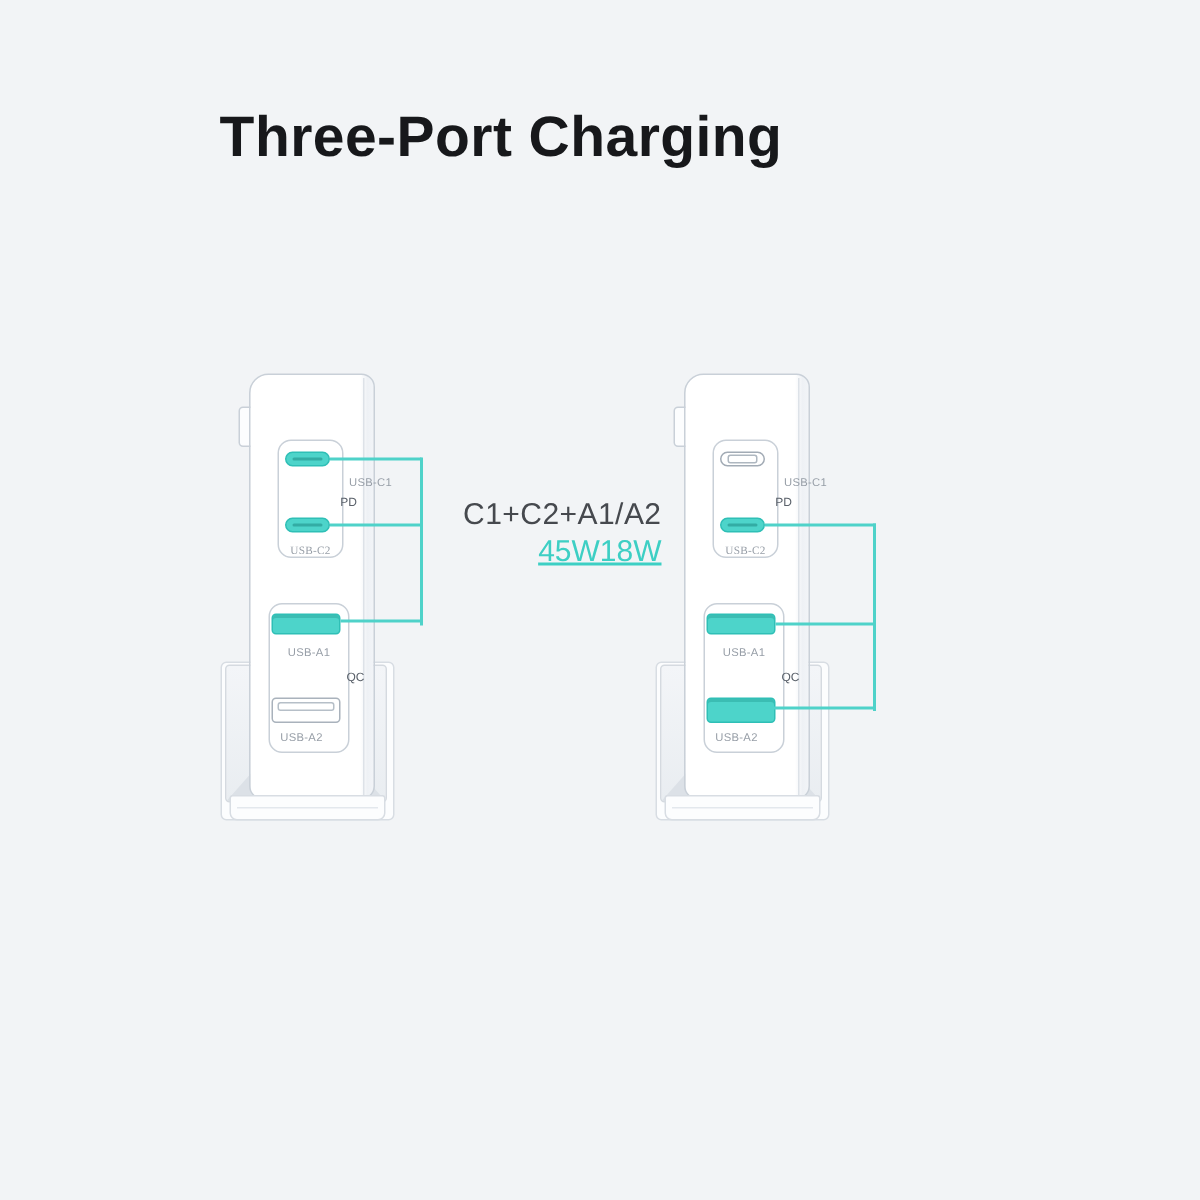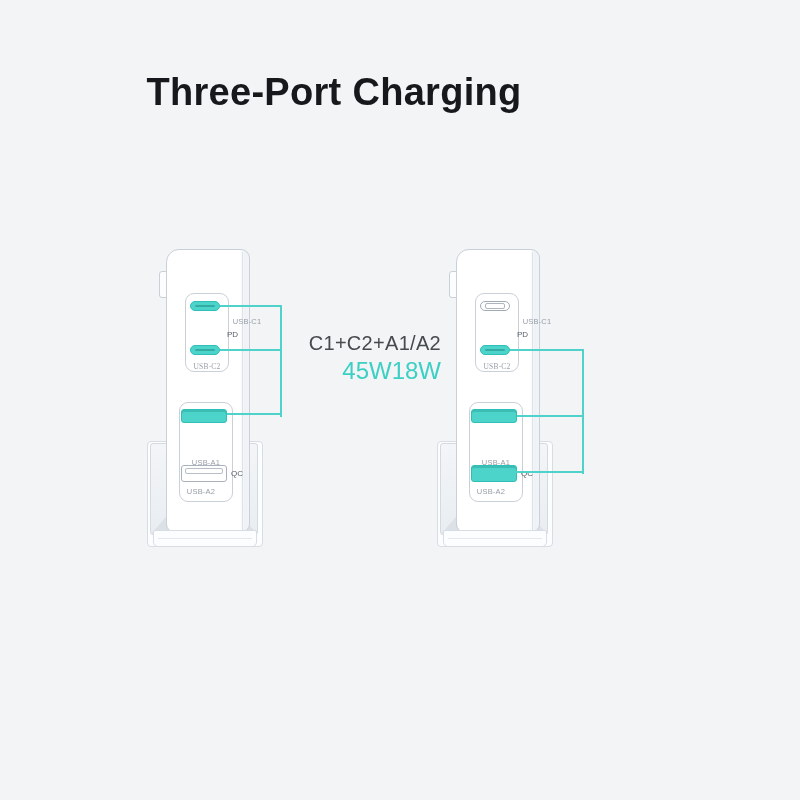--- a/index.html
+++ b/index.html
@@ -89,48 +89,48 @@
     border:1px solid #b6bfc8; border-radius:2px; background:#fff;
   }
 
   
   .plabel {
     position:absolute; z-index:4; font-size:7.5px; letter-spacing:.2px; text-align:center;
     color:var(--label-gray,#979ea7);
   }
   .l-c1 { left:38px; top:317px; width:44px;margin-left:40px; }
   .l-c2 { left:38px; top:362px; width:44px;font-family:Liberation Serif, serif; }
-  .l-a1 { left:32px; top:430px; width:54px;margin-top:28px; }
+  .l-a1 { left:32px; top:430px; width:54px; }
   .l-a2 { left:32px; top:487px; width:44px; }
   .badge {
     position:absolute; z-index:4; font-size:8px; font-weight:400; text-align:right; width:20px;
     color:var(--badge-gray,#5a616a);
   }
   .b-pd { left:71px; top:330px; }
-  .b-qc { left:76px; top:447px;margin-top:22px; }
+  .b-qc { left:76px; top:447px; }
 
   
   .cline { position:absolute; background:var(--line-teal,#4fd2c9); z-index:6; }
   .cline.h { height:2px; }
   .cline.v { width:2px; }
   .figure-left .hc1 { left:73px; top:305px; width:61px; }
   .figure-left .hc2 { left:73px; top:349px; width:61px; }
   .figure-left .ha1 { left:80px; top:413px; width:55px; }
   .figure-left .v   { left:133px; top:305px; height:112px; }
   .figure-right .hc2 { left:73px; top:349px; width:74px; }
   .figure-right .ha1 { left:80px; top:415px; width:67px; }
   .figure-right .ha2 { left:79px; top:471px; width:68px; }
   .figure-right .v   { left:145px; top:349px; height:125px; }
 
   
   .ann { position:absolute; text-align:right; z-index:6;margin-left:13px; }
   .figure-left  .ann { left:143px; top:332px; width:138px; }
   .figure-right .ann { left:156px; top:343px; width:132px; }
   .ann .combo { font-size:20px; letter-spacing:.3px; color:var(--annotation-text,#46494e); }
-  .ann .power { font-size:24px; font-weight:500; margin-top:2px; color:var(--teal-text,#3dcfc4); }
+  .ann .power { font-size:20px; font-weight:500; margin-top:2px; color:var(--teal-text,#3dcfc4);text-decoration:underline; }
 </style>
 </head>
 <body>
 
 <h1 class="title">Three-Port Charging</h1>
 
 <section class="figure figure-left">
   <div class="stand-back"></div>
   <div class="stand-wall wall-l"></div>
   <div class="stand-wall wall-r"></div>

